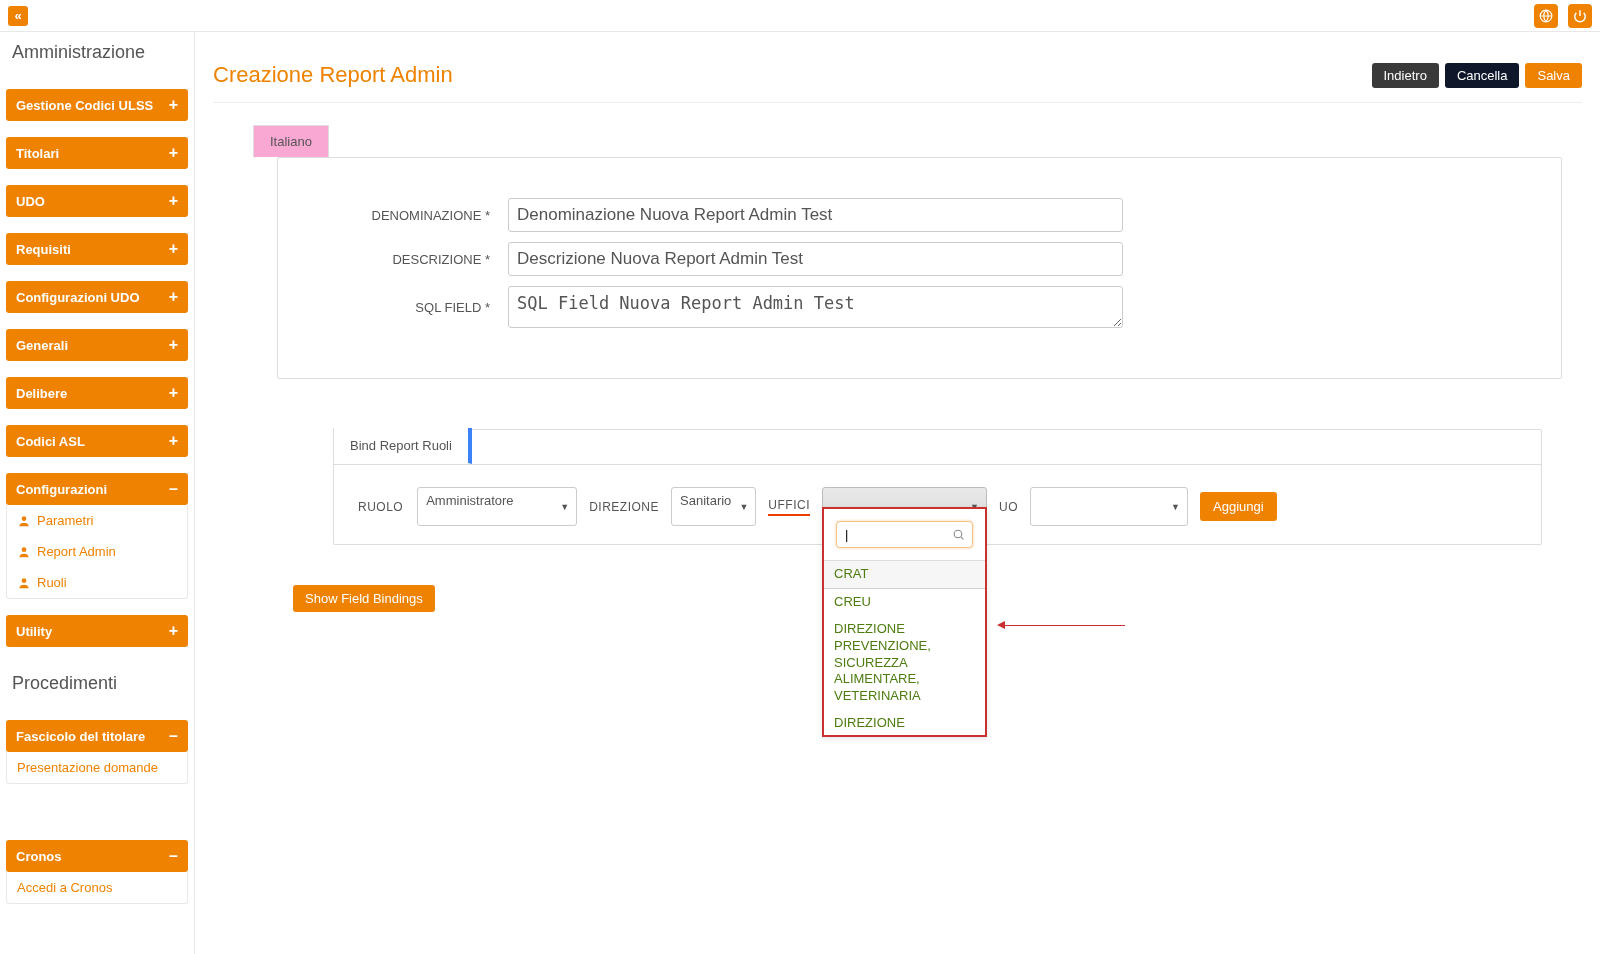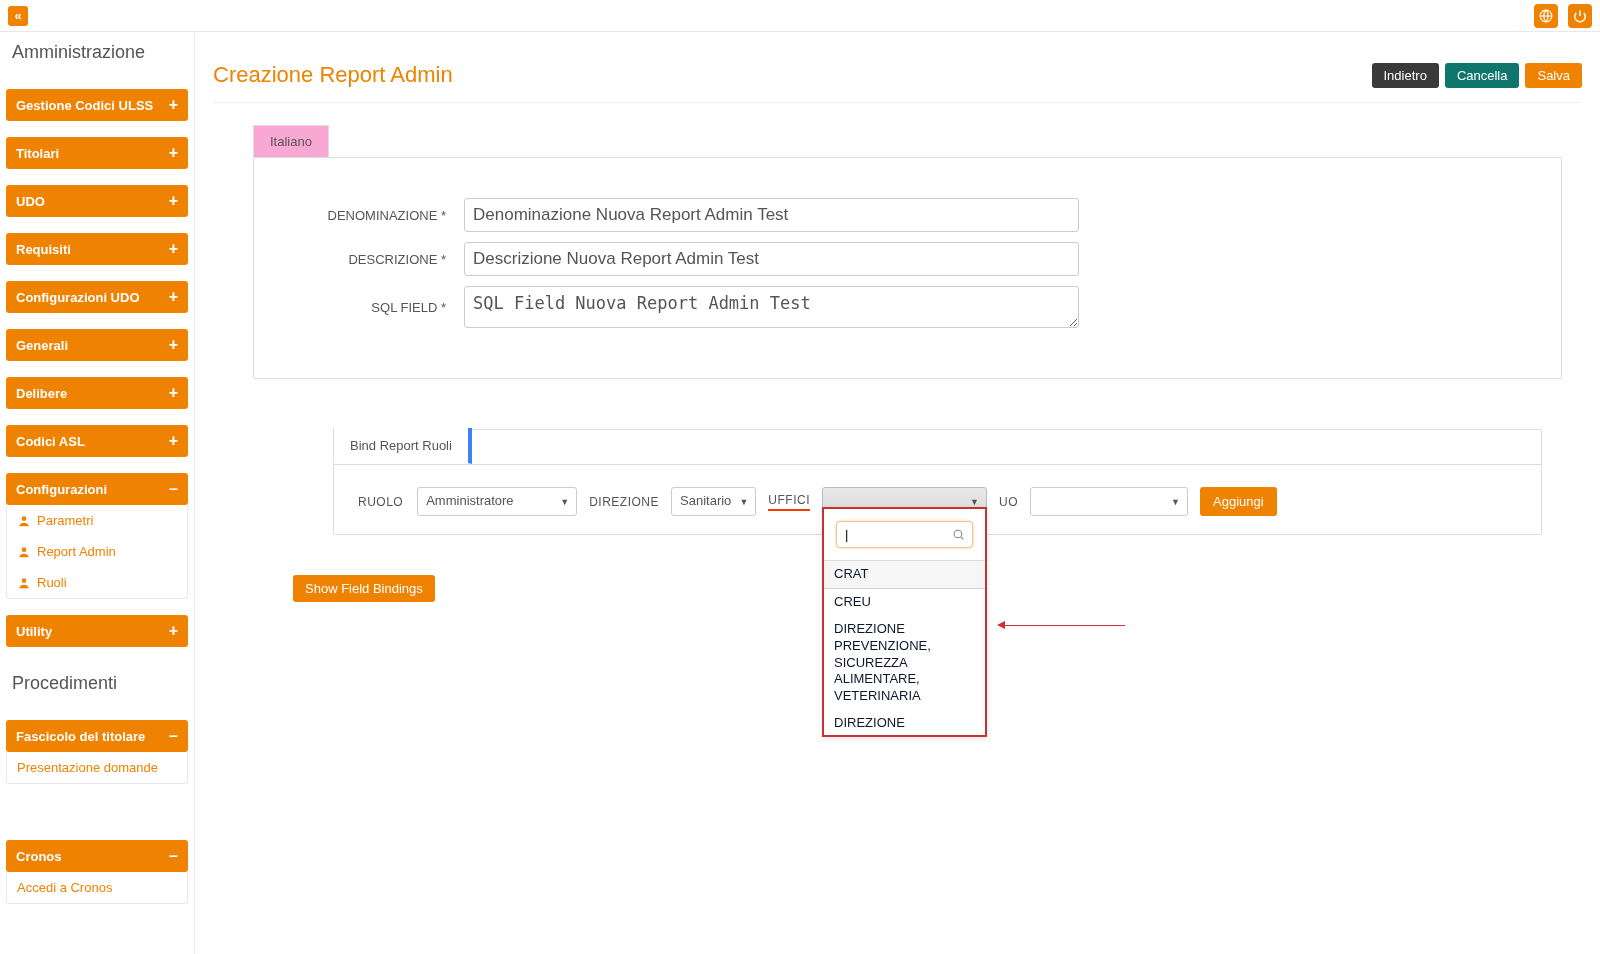--- a/index.html
+++ b/index.html
@@ -126,40 +126,41 @@
     .btn-group { display: flex; gap: 6px; }
     .btn {
       padding: 5px 12px;
       border: none;
       border-radius: 3px;
       cursor: pointer;
       font-size: 13px;
       color: #fff;
     }
     .btn-dark { background: #3a3a3a; }
-    .btn-gray { background: #0f766e; }
+    .btn-gray { background: #0f172a; }
     .btn-orange { background: #ef8200; }
 
     .tab-container {
       margin-left: 40px;
       margin-right: 20px;
     }
     .lang-tab {
       display: inline-block;
       padding: 8px 16px;
       border: 1px solid #ddd;
       border-bottom: none;
       background: #f9a8d4;
       font-size: 13px;
       color: #555;
     }
     .form-panel {
       border: 1px solid #ddd;
-      padding: 40px 60px 40px 20px;
+      padding: 40px 60px 40px 40px;
       border-radius: 2px;
+      margin-left: 24px;
     }
     .form-row {
       display: flex;
       align-items: center;
       margin-bottom: 10px;
     }
     .form-label {
       width: 190px;
       text-align: right;
       padding-right: 18px;
@@ -225,21 +226,21 @@
       letter-spacing: 0.5px;
     }
     .bind-label.ruolo { margin-right: 2px; }
     .bind-label.ufficio {
       border-bottom: 2px solid #ef3e00;
       padding-bottom: 2px;
     }
     .dropdown {
       border: 1px solid #ccc;
       border-radius: 3px;
-      padding: 5px 24px 7px 8px;
+      padding: 5px 24px 17px 8px;
       font-size: 13px;
       color: #555;
       background: #fff;
       position: relative;
       min-width: 80px;
       cursor: pointer;
     }
     .dropdown.wide { min-width: 160px; }
     .dropdown.wide2 { min-width: 165px; background: linear-gradient(#e9e9e9, #d9d9d9); border-color:#bbb; }
     .dropdown.uo { min-width: 158px; }
@@ -305,21 +306,21 @@
     }
     .popup-list {
       border-top: 1px solid #ddd;
       max-height: 175px;
       overflow-y: auto;
       font-size: 13px;
     }
     .popup-item {
       padding: 5px 10px;
       cursor: pointer;
-      color: #0f172a;
+      color: #4d7c0f;
       line-height: 1.3;
     }
     .popup-item:first-child {
       border-bottom: 1px solid #cfcfcf;
       background:#f6f6f6;
     }
 
     .red-arrow {
       position: absolute;
       z-index: 9;

